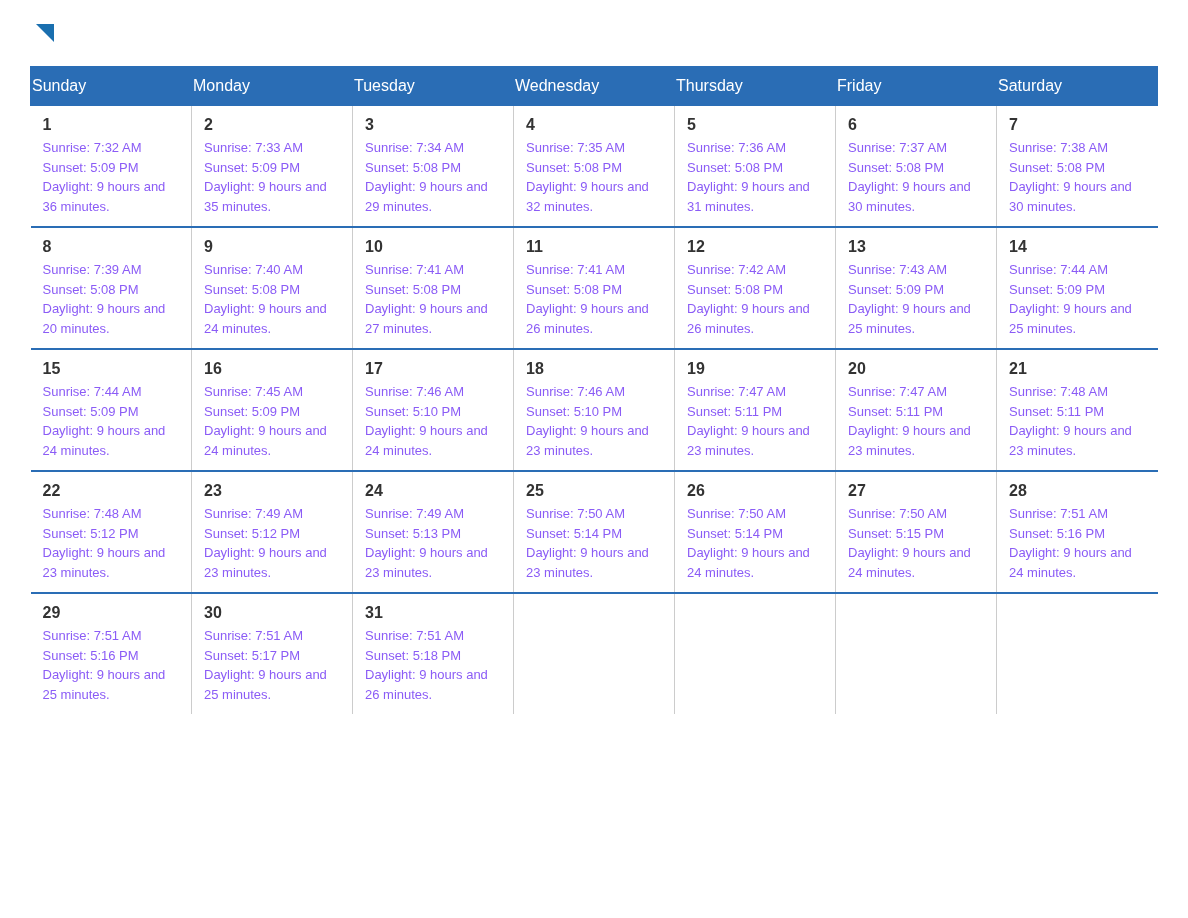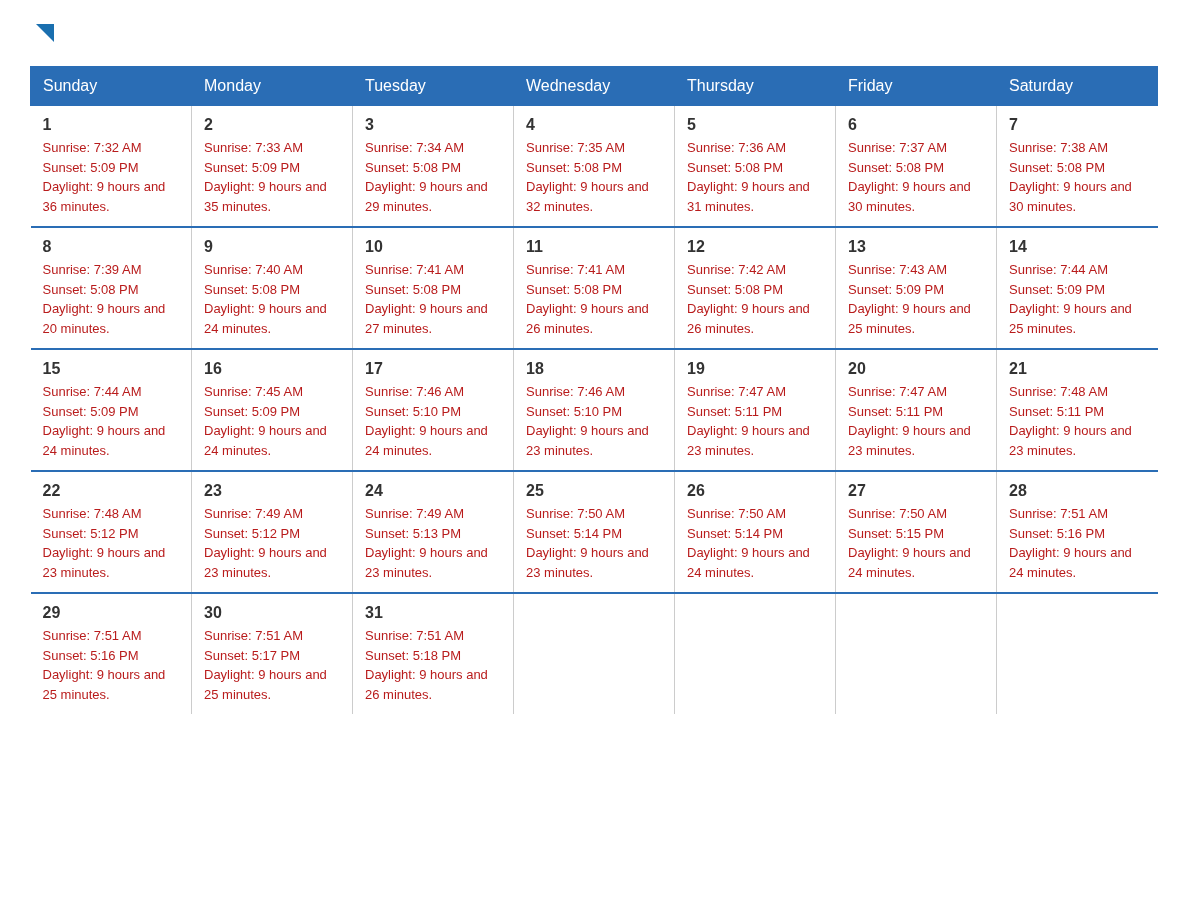--- a/index.html
+++ b/index.html
@@ -48,21 +48,21 @@
     }
     table {
       width: 100%;
       border-collapse: collapse;
     }
     thead th {
       background-color: #2a6db5;
       color: #fff;
       font-size: 16px;
       font-weight: normal;
-      padding: 10px 12px;
+      padding: 10px 1px;
       text-align: left;
       border: 1px solid #2a6db5;
       margin-top: 15px;
     }
     tbody tr {
       border-bottom: 2px solid #2a6db5;
     }
     tbody td {
       vertical-align: top;
       padding: 10px 12px;
@@ -78,21 +78,21 @@
     }
     .day-number {
       font-size: 16px;
       font-weight: bold;
       color: #333;
       display: block;
       margin-bottom: 4px;
     }
     .day-info {
       font-size: 13px;
-      color: #b91c1c;
+      color: #8b5cf6;
       line-height: 1.5;
     }
     tbody tr:last-child {
       border-bottom: none;
     }
     .logo-wrapper {
       display: flex;
       flex-direction: column;
       align-items: flex-start;
     }

